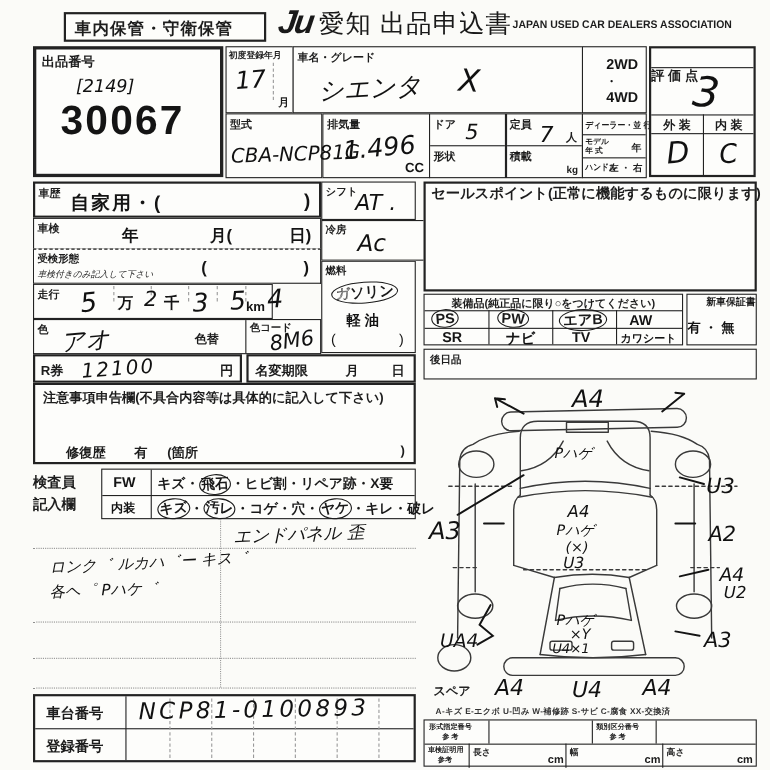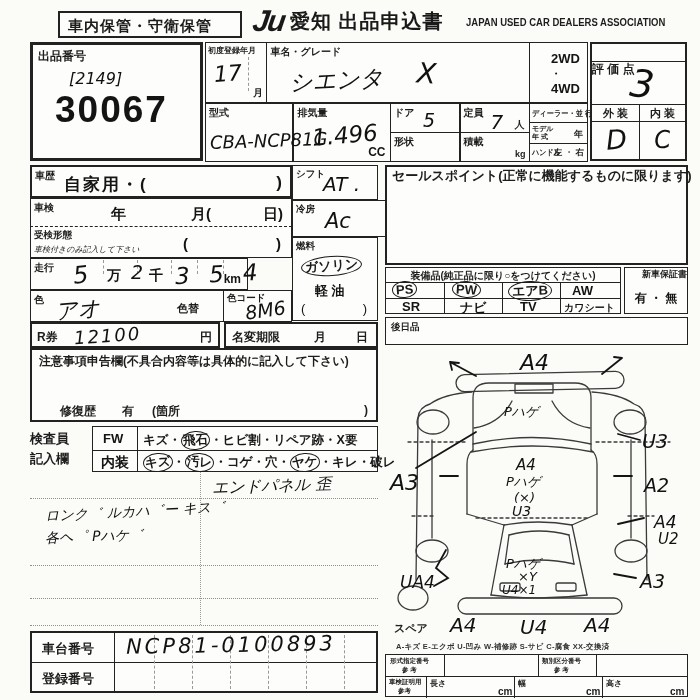--- a/index.html
+++ b/index.html
@@ -22,21 +22,21 @@
 </head>
 <body>
 
 <div class="sheet">
 
   <div class="bx bx2" style="left:58px;top:11px;width:184px;height:27px;">
     <div class="lab" style="left:8px;top:4px;font-size:15px;letter-spacing:1px;">車内保管・守衛保管</div>
   </div>
   <div class="abs" style="left:253px;top:4px;height:34px;display:flex;align-items:center;">
     <span style="font-size:30px;font-weight:900;font-style:italic;letter-spacing:-2px;transform:skewX(-8deg);display:inline-block;">Ju</span>
-    <span style="font-size:20px;font-weight:700;margin-left:6px;letter-spacing:1px;">愛知 出品申込書</span>
+    <span style="font-size:23px;font-weight:400;margin-left:6px;letter-spacing:1px;">愛知 出品申込書</span>
   </div>
   <div class="lab" style="left:466px;top:17px;font-size:10px;transform:scaleX(.95);transform-origin:left;">JAPAN USED CAR DEALERS ASSOCIATION</div>
 
   <div class="bx bx3" style="left:30px;top:42px;width:173px;height:119px;">
     <div class="lab" style="left:5px;top:3px;font-size:12px;">出品番号</div>
     <div class="hw" style="left:36px;top:24px;font-size:16px;">[2149]</div>
     <div class="val" style="left:22px;top:44px;font-size:37px;letter-spacing:2px;">30067</div>
   </div>
 
   <div class="bx" style="left:205px;top:42px;width:62px;height:61px;">
@@ -183,42 +183,42 @@
     <div class="abs" style="left:66px;top:13px;font-size:13px;font-weight:bold;"><span class="circ" style="transform:rotate(3deg);">PW</span></div>
     <div class="abs" style="left:122px;top:13px;font-size:13px;font-weight:bold;"><span class="circ" style="transform:rotate(-2deg);">エアB</span></div>
     <div class="val" style="left:186px;top:15px;font-size:13px;">AW</div>
     <div class="val" style="left:16px;top:31px;font-size:13px;">SR</div>
     <div class="val" style="left:74px;top:31px;font-size:13px;">ナビ</div>
     <div class="val" style="left:134px;top:31px;font-size:13px;">TV</div>
     <div class="val" style="left:178px;top:33px;font-size:10px;">カワシート</div>
   </div>
   <div class="bx" style="left:624px;top:267px;width:64px;height:47px;">
     <div class="lab" style="left:0;top:0;width:100%;text-align:right;font-size:9px;">新車保証書</div>
-    <div class="val" style="left:0;top:22px;width:100%;text-align:center;font-size:12px;">有 ・ 無</div>
+    <div class="val" style="left:0;top:22px;width:100%;text-align:left;font-size:12px;">有 ・ 無</div>
   </div>
   <div class="bx" style="left:385px;top:317px;width:303px;height:28px;">
     <div class="lab" style="left:5px;top:3px;font-size:9.5px;">後日品</div>
   </div>
 
   <div class="bx bx2" style="left:30px;top:348px;width:348px;height:74px;">
     <div class="lab" style="left:7px;top:3px;font-size:12px;">注意事項申告欄(不具合内容等は具体的に記入して下さい)</div>
     <div class="lab" style="left:28px;top:53px;font-size:12px;">修復歴</div>
     <div class="lab" style="left:90px;top:53px;font-size:12px;">有</div>
     <div class="lab" style="left:120px;top:53px;font-size:12px;">(箇所</div>
     <div class="lab" style="right:8px;top:53px;font-size:12px;">)</div>
   </div>
 
   <div class="lab" style="left:30px;top:430px;font-size:13px;">検査員</div>
   <div class="lab" style="left:30px;top:450px;font-size:13px;">記入欄</div>
   <div class="bx" style="left:92px;top:426px;width:286px;height:46px;">
     <div class="abs" style="left:44px;top:0;height:100%;border-left:1.2px solid #222;"></div>
     <div class="abs" style="left:0;top:22.5px;width:100%;border-top:1.2px solid #222;"></div>
     <div class="val" style="left:10px;top:4px;font-size:13px;">FW</div>
     <div class="abs" style="left:50px;top:4px;font-size:12.5px;font-weight:bold;white-space:nowrap;"><span>キズ・</span><span class="circ" style="padding:0 1px;">飛石</span><span>・ヒビ割・リペア跡・X要</span></div>
-    <div class="val" style="left:8px;top:27px;font-size:14px;">内装</div>
+    <div class="val" style="left:8px;top:27px;font-size:11px;">内装</div>
     <div class="abs" style="left:50px;top:26px;font-size:12.5px;font-weight:bold;white-space:nowrap;"><span class="circ" style="padding:0 1px;">キズ</span><span>・</span><span class="circ" style="padding:0 1px;transform:rotate(3deg);">汚レ</span><span>・コゲ・穴・</span><span class="circ" style="padding:0 1px;">ヤケ</span><span>・キレ・破レ</span></div>
   </div>
 
   <div class="dotl" style="top:498px;"></div>
   <div class="dotl" style="top:565px;"></div>
   <div class="dotl" style="top:598px;"></div>
   <div class="dotl" style="top:625px;"></div>
   <div class="dashv" style="left:200px;top:472px;height:153px;border-left-style:dotted;"></div>
   <div class="hw" style="left:212px;top:476px;font-size:16px;transform:rotate(-2deg);">エンドパネル 歪</div>
   <div class="hw" style="left:45px;top:503px;font-size:14px;transform:rotate(-3deg);">ロンク゛ ルカハ゛ー キス゛</div>

